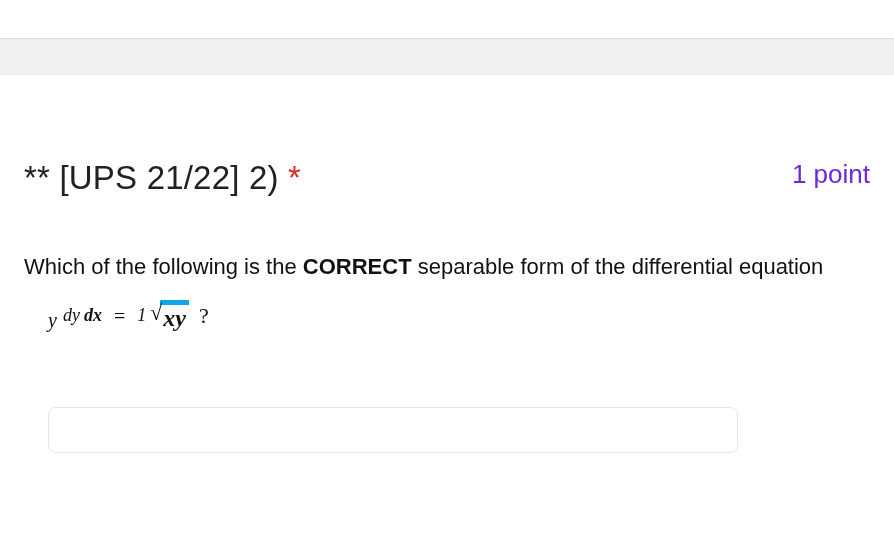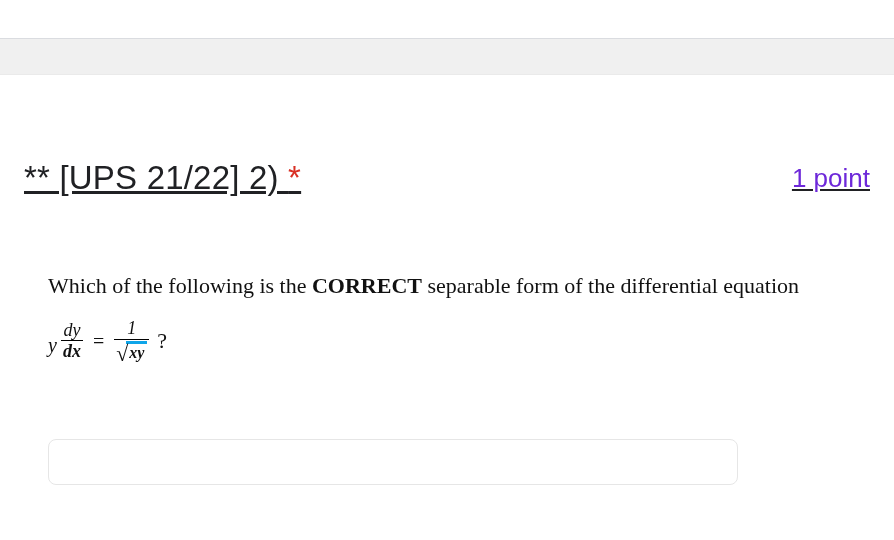--- a/index.html
+++ b/index.html
@@ -20,55 +20,54 @@
     background: #f0f0f0;
     border-bottom: 1px solid #eaeaea;
   }
   .card {
     background: #fff;
     padding: 84px 24px 0 24px;
   }
   .header-row {
     display: flex;
     justify-content: space-between;
-    align-items: center;
-    margin-bottom: 76px;
-    text-decoration: underline;
+    align-items: flex-start;
+    margin-bottom: 57px;
   }
   .q-title {
     font-size: 33px;
     color: #202124;
     letter-spacing: 0.2px;
   }
   .q-title .req { color: #d93025; }
   .points {
     font-size: 26px;
     color: #6d28d9;
   }
   .question-text {
-    font-family: Liberation Serif, serif;
+    font-family: Liberation Sans, sans-serif;
     font-size: 22px;
     color: #111;
-    margin: 0 0 20px 24px;
+    margin: 0 0 20px 0;
   }
   .question-text strong { font-weight: bold; }
   .equation {
     font-family: "Times New Roman", Times, serif;
     font-style: italic;
     font-size: 22px;
     color: #111;
     margin-left: 24px;
     display: flex;
     align-items: center;
     gap: 6px;
     line-height: 1;
   }
   .frac {
     display: inline-flex;
-    flex-direction: column;
+    flex-direction: row;
     align-items: center;
     font-size: 18px;
     line-height: 1.05;
   }
   .frac .num { padding: 0 2px; }
   .frac .bar { width: 100%; height: 1px; background: #000; margin: 1px 0; }
   .frac .den { padding: 0 2px; font-weight: bold; }
   .yvar { font-size: 20px; position: relative; top: 4px; margin-right: -2px; }
   .eq-sign { font-style: normal; font-size: 20px; margin: 0 4px; }
   .qmark { font-style: normal; font-size: 22px; margin-left: 2px; }
@@ -79,23 +78,23 @@
     font-style: italic;
   }
   .radical {
     font-style: normal;
     font-size: 22px;
     line-height: 1;
     position: relative;
     top: 2px;
   }
   .radicand {
-    border-top: 3px solid #0ea5e9;
+    border-top: 5px solid #0ea5e9;
     padding: 0 3px;
-    font-size: 16px;
+    font-size: 24px;
     line-height: 1.1;
     margin-left: -2px;
   }
   .answer-box {
     margin: 76px 0 0 24px;
     width: 690px;
     height: 46px;
     border: 1px solid #e6e6e6;
     border-radius: 8px;
     background: #fff;

